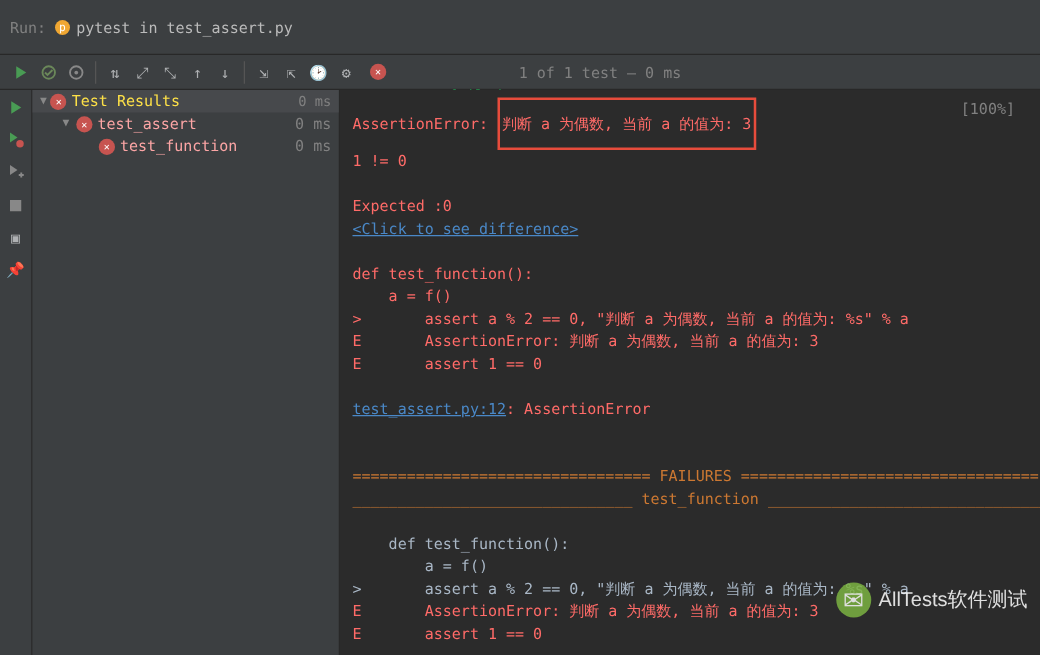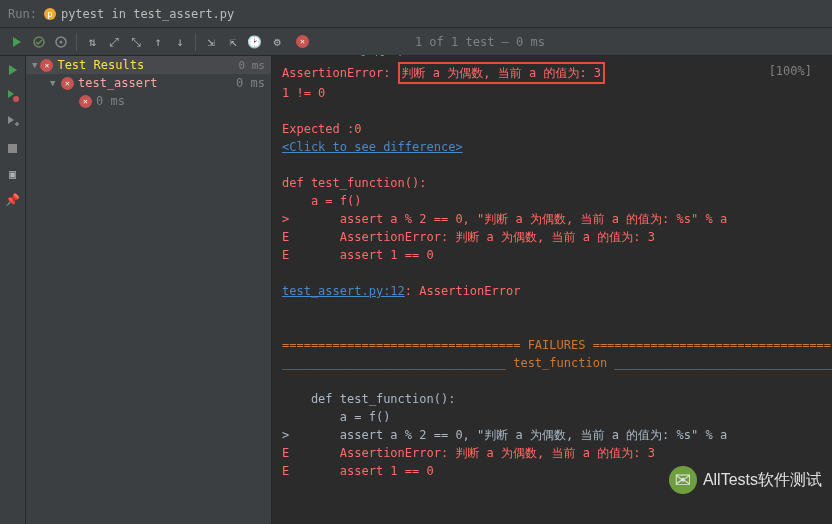--- a/index.html
+++ b/index.html
@@ -1,17 +1,17 @@
 <!DOCTYPE html>
 <html><head>
 <meta charset="utf-8">
 <style>
 * { margin:0; padding:0; box-sizing:border-box; }
 body { background:#2b2b2b; font-family:Menlo,Consolas,monospace; font-size:12px; color:#a9b7c6; width:832px; height:524px; overflow:hidden; position:relative; }
-.top-bar { height:28px; background:#3c3f41; display:flex; align-items:center; padding:0 8px; border-bottom:1px solid #282828; }
+.top-bar { height:44px; background:#3c3f41; display:flex; align-items:center; padding:0 8px; border-bottom:1px solid #282828; }
 .run-label { color:#808080; margin-right:6px; }
 .tab { color:#bbb; display:flex; align-items:center; gap:4px; }
 .tab-icon { width:14px; height:14px; }
 .status-bar { height:28px; background:#3c3f41; display:flex; align-items:center; padding:0 6px; border-bottom:1px solid #282828; }
 .sb-btn { width:22px; height:22px; display:flex; align-items:center; justify-content:center; color:#afb1b3; cursor:pointer; }
 .sb-sep { width:1px; height:18px; background:#555; margin:0 4px; }
 .status-text { margin-left:8px; display:flex; align-items:center; gap:6px; }
 .fail-icon { width:13px; height:13px; border-radius:50%; background:#c75450; display:inline-flex; align-items:center; justify-content:center; color:#fff; font-size:8px; font-weight:bold; }
 .fail-text { color:#22c55e;margin-top:38px; }
 .grey { color:#808080; }
@@ -28,21 +28,21 @@
 .tree-row .arrow { color:#888; margin-right:3px; font-size:9px; width:8px; }
 .tree-row .lbl { flex:1; color:#fca5a5; }
 .tree-row.indent1 { padding-left:24px; }
 .tree-row.indent2 { padding-left:42px; }
 .console { flex:1; background:#2b2b2b; padding:6px 10px; font-size:12px; line-height:18px; overflow:hidden; position:relative; }
 .console .line { white-space:pre; }
 .yellow { color:#cc7832; }
 .red { color:#ff6b68; }
 .link { color:#4a88c7; text-decoration:underline; }
 .prog { position:absolute; right:20px; top:6px; color:#808080; }
-.highlight-box { border:2px solid #e74c3c; padding:0 2px; display:inline-block;text-align:center; }
+.highlight-box { border:2px solid #e74c3c; padding:10px 2px; display:inline-block;text-align:center; }
 .watermark { position:absolute; right:10px; bottom:30px; display:flex; align-items:center; gap:6px; color:#fff; opacity:0.85; font-family:sans-serif; font-size:16px; pointer-events:none; }
 .watermark .circle { width:28px; height:28px; border-radius:50%; background:#7cb342; display:flex; align-items:center; justify-content:center; color:#fff; font-size:20px; }
 </style>
 </head>
 <body>
 
 <div class="top-bar">
   <span class="run-label">Run:</span>
   <span class="tab">
     <svg class="tab-icon" viewBox="0 0 14 14">
@@ -126,20 +126,21 @@
     </div>
     <div class="tree-row indent1">
       <span class="arrow">▼</span>
       <span class="fail-icon" style="margin-right:4px">✕</span>
       <span class="lbl">test_assert</span>
       <span class="time grey">0 ms</span>
     </div>
     <div class="tree-row indent2">
       <span class="arrow"></span>
       <span class="fail-icon" style="margin-right:4px">✕</span>
+      <span class="lbl">test_function</span>
       <span class="time grey">0 ms</span>
     </div>
   </div>
 
   <div class="console">
     <span class="prog">[100%]</span>
     <div class="line"><span class="red">AssertionError:</span> <span class="highlight-box red">判断 a 为偶数, 当前 a 的值为: 3</span></div>
     <div class="line red">1 != 0</div>
     <div class="line">&nbsp;</div>
     <div class="line red">Expected :0</div>

